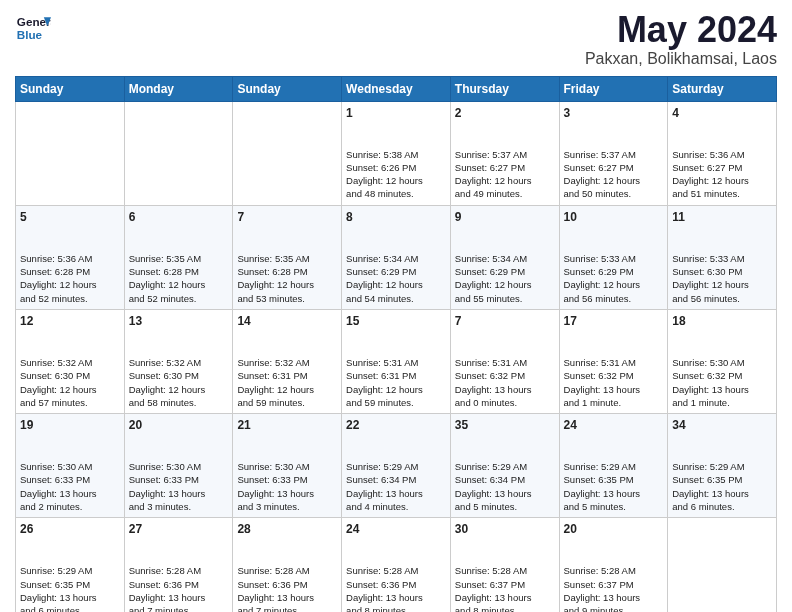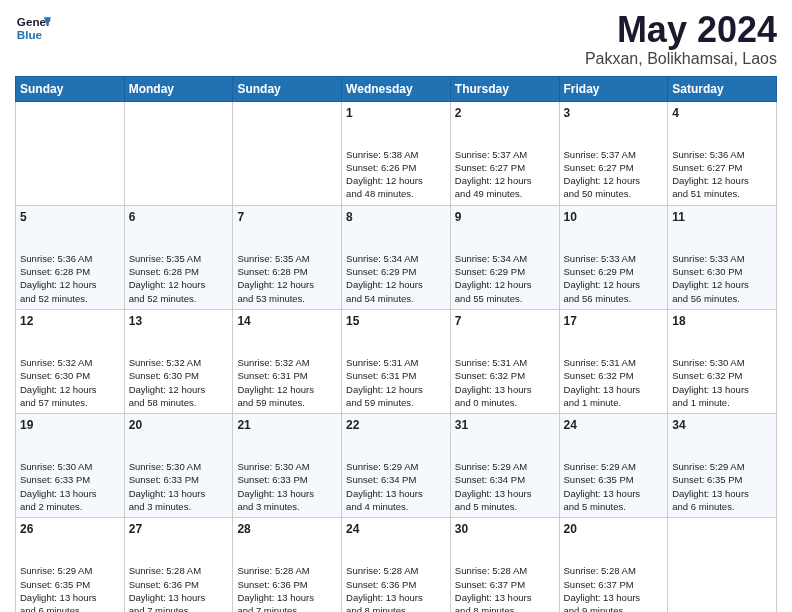--- a/index.html
+++ b/index.html
@@ -272,21 +272,21 @@
 and 3 minutes.</div>
         </td>
         <td>
           <span class="day-num">22</span>
           <div class="day-info" style="white-space: pre-line;">Sunrise: 5:29 AM
 Sunset: 6:34 PM
 Daylight: 13 hours
 and 4 minutes.</div>
         </td>
         <td>
-          <span class="day-num">31</span>
+          <span class="day-num">35</span>
           <div class="day-info" style="white-space: pre-line;">Sunrise: 5:29 AM
 Sunset: 6:34 PM
 Daylight: 13 hours
 and 5 minutes.</div>
         </td>
         <td>
           <span class="day-num">24</span>
           <div class="day-info" style="white-space: pre-line;">Sunrise: 5:29 AM
 Sunset: 6:35 PM
 Daylight: 13 hours

